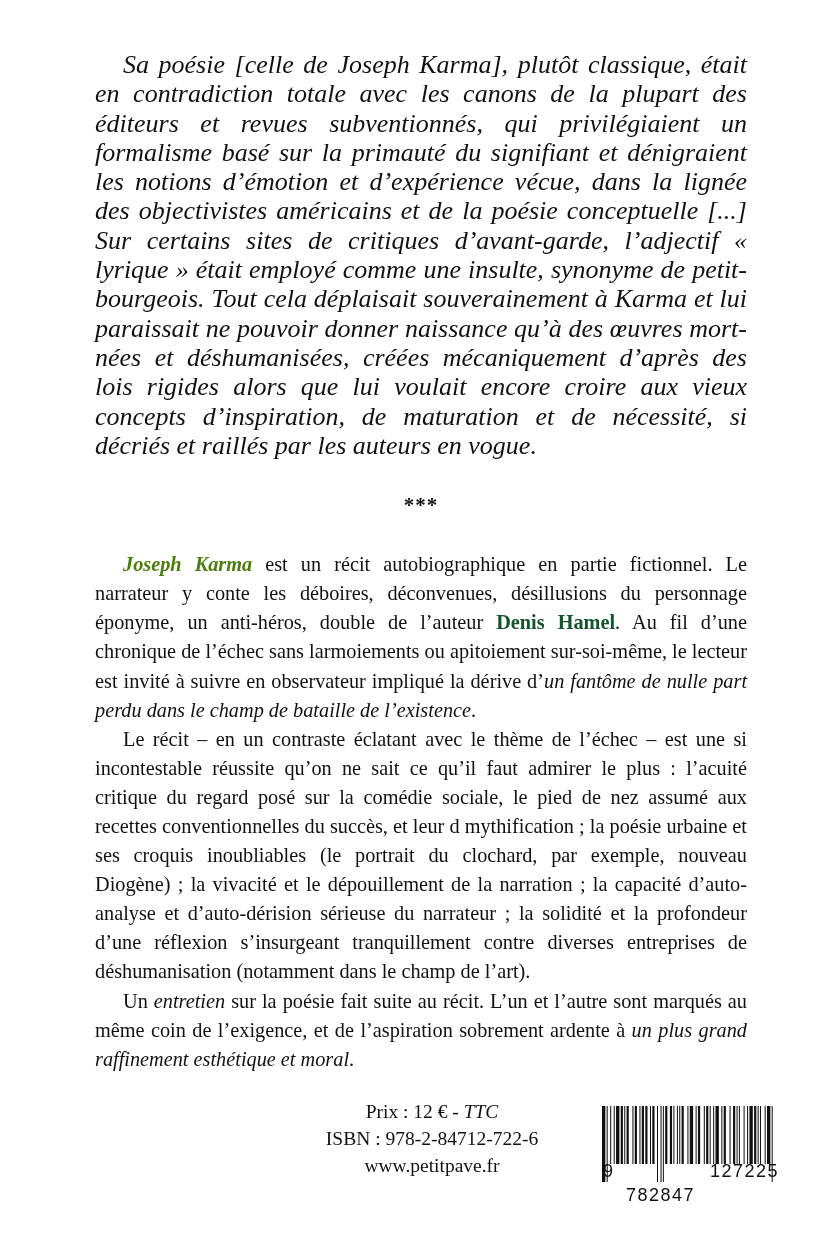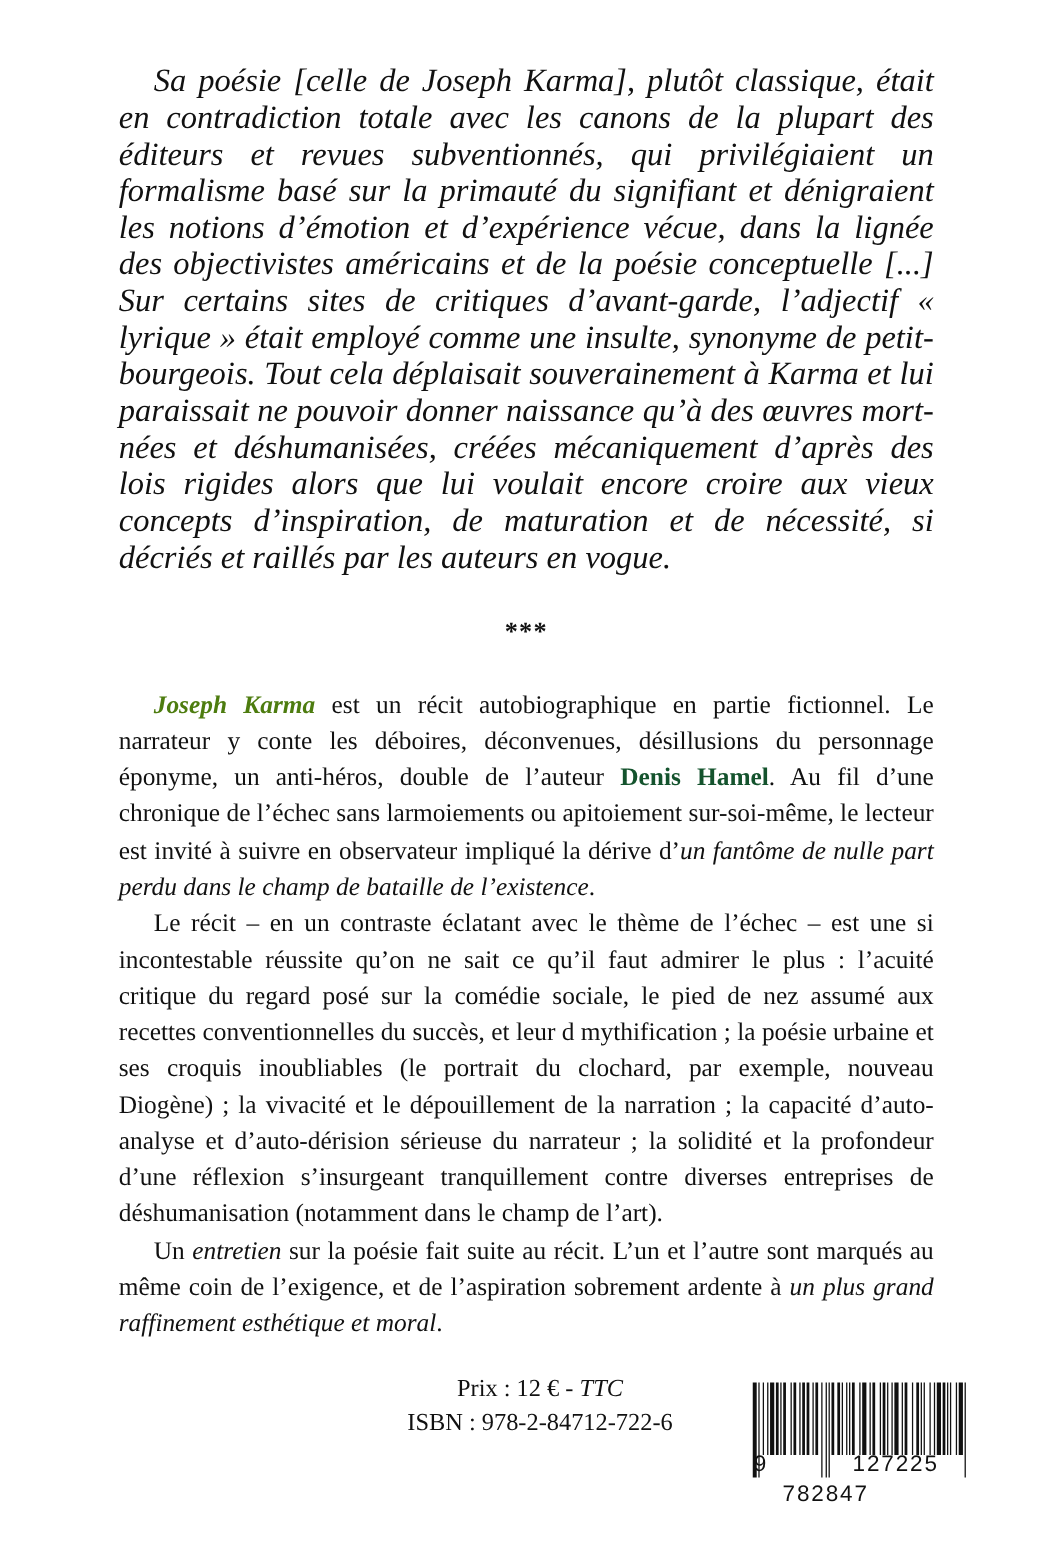--- a/index.html
+++ b/index.html
@@ -124,21 +124,21 @@
     color: #111;
   }
   .bd {
     position: absolute;
     top: 0;
     white-space: nowrap;
     letter-spacing: 1.5px;
   }
   .bd-lead  { left: 1px; }
   .bd-left  { left: 24px; margin-top: 24px; }
-  .bd-right { left: 80px; }
+  .bd-right { left: 108px; }
 </style>
 </head>
 <body>
 
 <div class="page">
 
   <div class="column">
 
     <div class="quote">
       <p><span class="indent"></span><span>Sa poésie [celle de Joseph Karma], plutôt classique, était en contradiction totale avec les canons de la plupart des éditeurs et revues subventionnés, qui privilégiaient un formalisme basé sur la primauté du signifiant et dénigraient les notions d’émotion et d’expérience vécue, dans la lignée des objectivistes américains et de la poésie conceptuelle [...] Sur certains sites de critiques d’avant-garde, l’adjectif « lyrique » était employé comme une insulte, synonyme de petit-bourgeois. Tout cela déplaisait souverainement à Karma et lui paraissait ne pouvoir donner naissance qu’à des œuvres mort-nées et déshumanisées, créées mécaniquement d’après des lois rigides alors que lui voulait encore croire aux vieux concepts d’inspiration, de maturation et de nécessité, si décriés et raillés par les auteurs en vogue.</span></p>
@@ -155,20 +155,21 @@
       <p><span class="indent"></span><span>Un </span><span class="bi">entretien</span><span> sur la poésie fait suite au récit. L’un et l’autre sont marqués au même coin de l’exigence, et de l’aspiration sobrement ardente à </span><span class="it">un plus grand raffinement esthétique et moral</span><span>.</span></p>
 
     </div>
 
   </div>
 
   <div class="footer">
     <div class="imprint">
       <div><span>Prix : 12 € - </span><span class="it">TTC</span></div>
       <div>ISBN : 978-2-84712-722-6</div>
+      <div>www.petitpave.fr</div>
     </div>
   </div>
 
   <div class="barcode-wrap">
     <svg class="bars" viewBox="0 0 172 84" preserveAspectRatio="none" aria-hidden="true">
       <g id="barcode-bar-group" fill="#111111">
           <rect x="0.000" y="2" width="3.360" height="76"></rect>
           <rect x="4.680" y="2" width="1.020" height="76"></rect>
           <rect x="8.190" y="2" width="1.020" height="58"></rect>
           <rect x="11.701" y="2" width="1.020" height="58"></rect>

